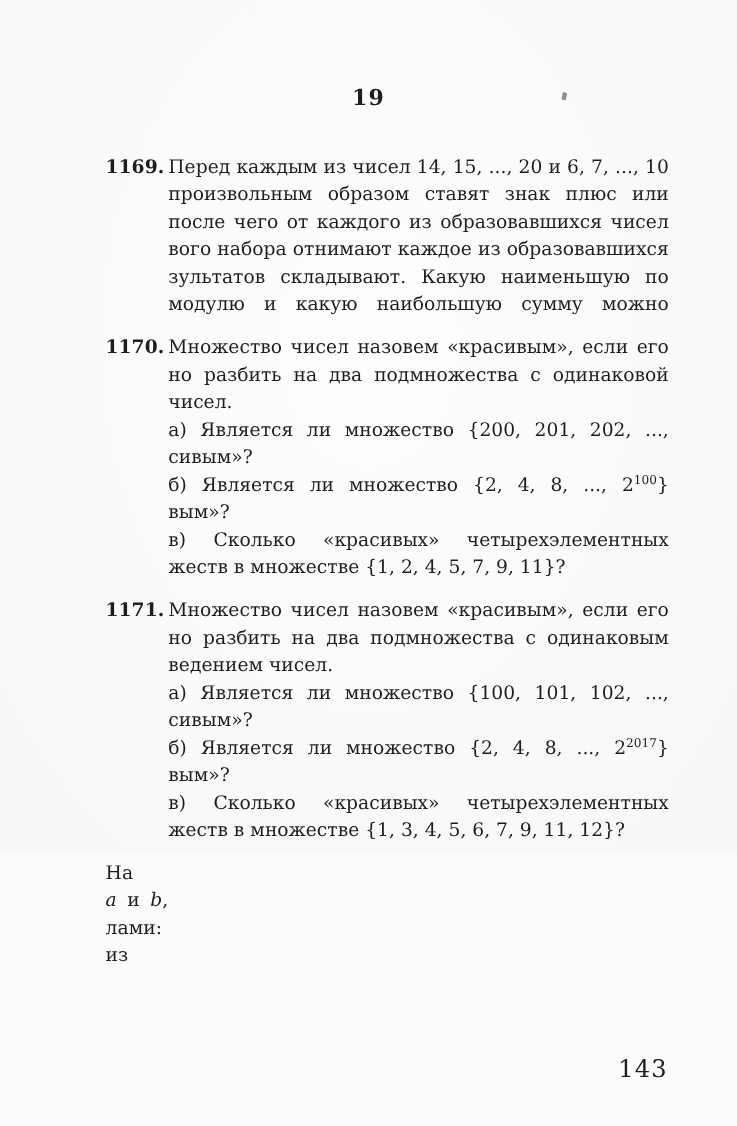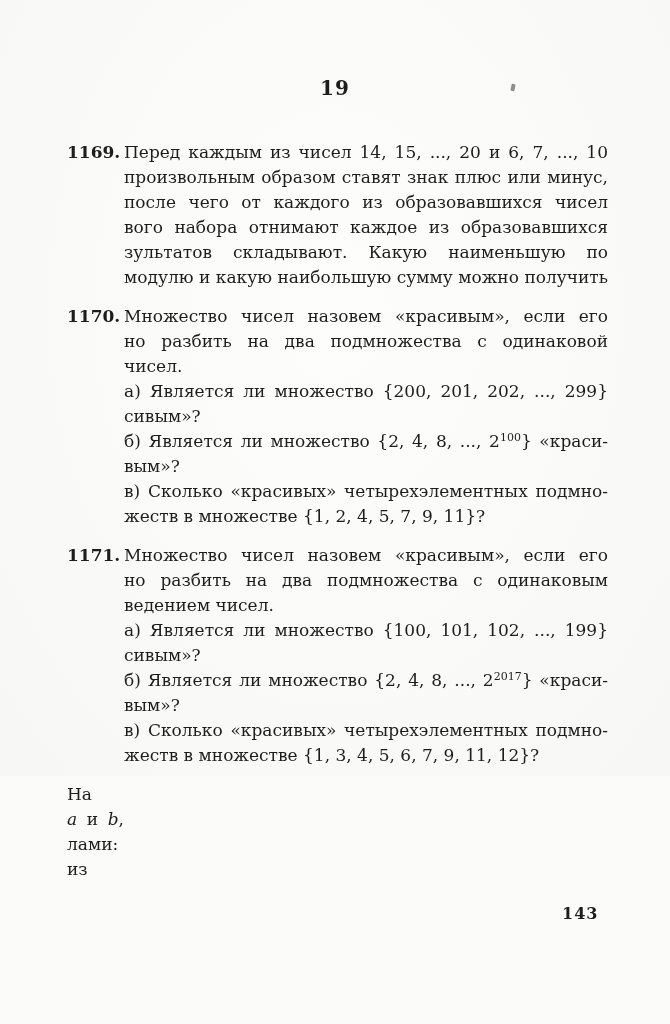--- a/index.html
+++ b/index.html
@@ -36,21 +36,21 @@
     top: 84px;
     width: 4px;
     height: 7px;
     background: #6a6a6a;
     border-radius: 1px;
     transform: rotate(12deg);
     opacity: 0.75;
   }
   .content {
     margin-top: 40px;
-    padding: 0 62px 0 67px;
+    padding: 0 62px 0 96px;
   }
   .problem {
     display: grid;
     grid-template-columns: 57px 1fr;
     margin-bottom: 14px;
     font-size: 17px;
     line-height: 25px;
   }
   .problem-number {
     font-weight: bold;
@@ -73,23 +73,23 @@
   sup {
     font-size: 11px;
     line-height: 0;
     position: relative;
     top: -6px;
     vertical-align: baseline;
   }
   .folio {
     position: absolute;
     left: 562px;
-    top: 904px;
-    font-size: 16px;
-    font-weight: bold;
+    top: 960px;
+    font-size: 22px;
+    font-weight: normal;
     letter-spacing: 1px;
   }
 </style>
 </head>
 <body>
 
 <div class="page">
 
   <div class="page-header">19</div>
 

